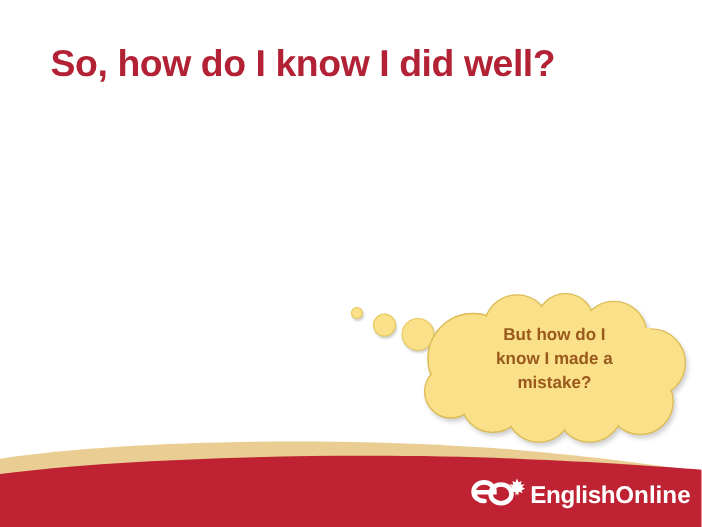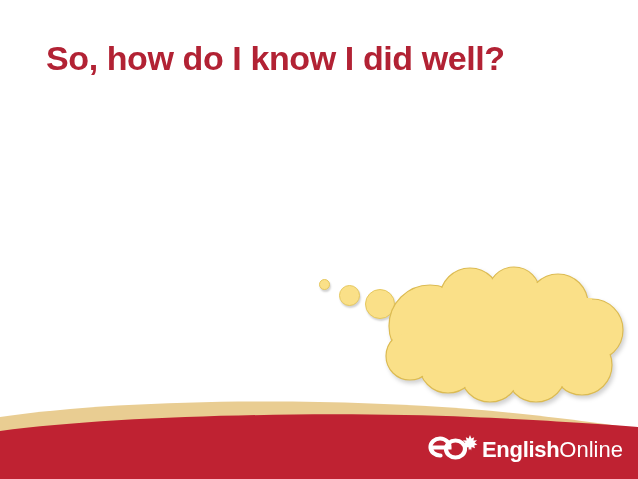--- a/index.html
+++ b/index.html
@@ -139,21 +139,21 @@
   #logo-mark svg { display: block; width: 56px; height: 34px; }
   #logo-wordmark {
     margin-left: 2px;
     font-family: "Liberation Sans", sans-serif;
     font-size: 22px;
     line-height: 24px;
     color: #ffffff;
     white-space: nowrap;
   }
   #logo-word-english { font-weight: bold; letter-spacing: -0.3px; }
-  #logo-word-online  { font-weight: normal; letter-spacing: 0px; }
+  #logo-word-online  { font-weight: bold; letter-spacing: 0px; }
 </style>
 </head>
 <body>
 
 <div id="slide">
 
   <div id="slide-title">So, how do I know I did well?</div>
 
 
   <div id="thought-dot-1" class="thought-dot"></div>
@@ -181,20 +181,23 @@
         <circle cx="172" cy="36" r="29"></circle>
         <circle cx="206" cy="62" r="30"></circle>
         <circle cx="196" cy="97" r="29"></circle>
         <circle cx="150" cy="104" r="29"></circle>
         <circle cx="104" cy="104" r="29"></circle>
         <circle cx="62" cy="96" r="28"></circle>
         <circle cx="24" cy="88" r="23"></circle>
         <rect x="24" y="30" width="182" height="70"></rect>
       </g>
     </svg>
+    <div id="thought-cloud-text">But how do I
+know I made a
+mistake?</div>
   </div>
 
   <div id="footer">
     <svg viewBox="0 0 638 86" preserveAspectRatio="none">
       <path d="M0,24 C120,6 320,4 470,16 C540,22 600,30 638,36 L638,86 L0,86 Z" fill="#e9cd92"></path>
       <path d="M0,38 C120,22 330,18 470,24 C545,27 600,31 638,34 L638,86 L0,86 Z" fill="#bf2232"></path>
     </svg>
   </div>
 
   <div id="logo">

